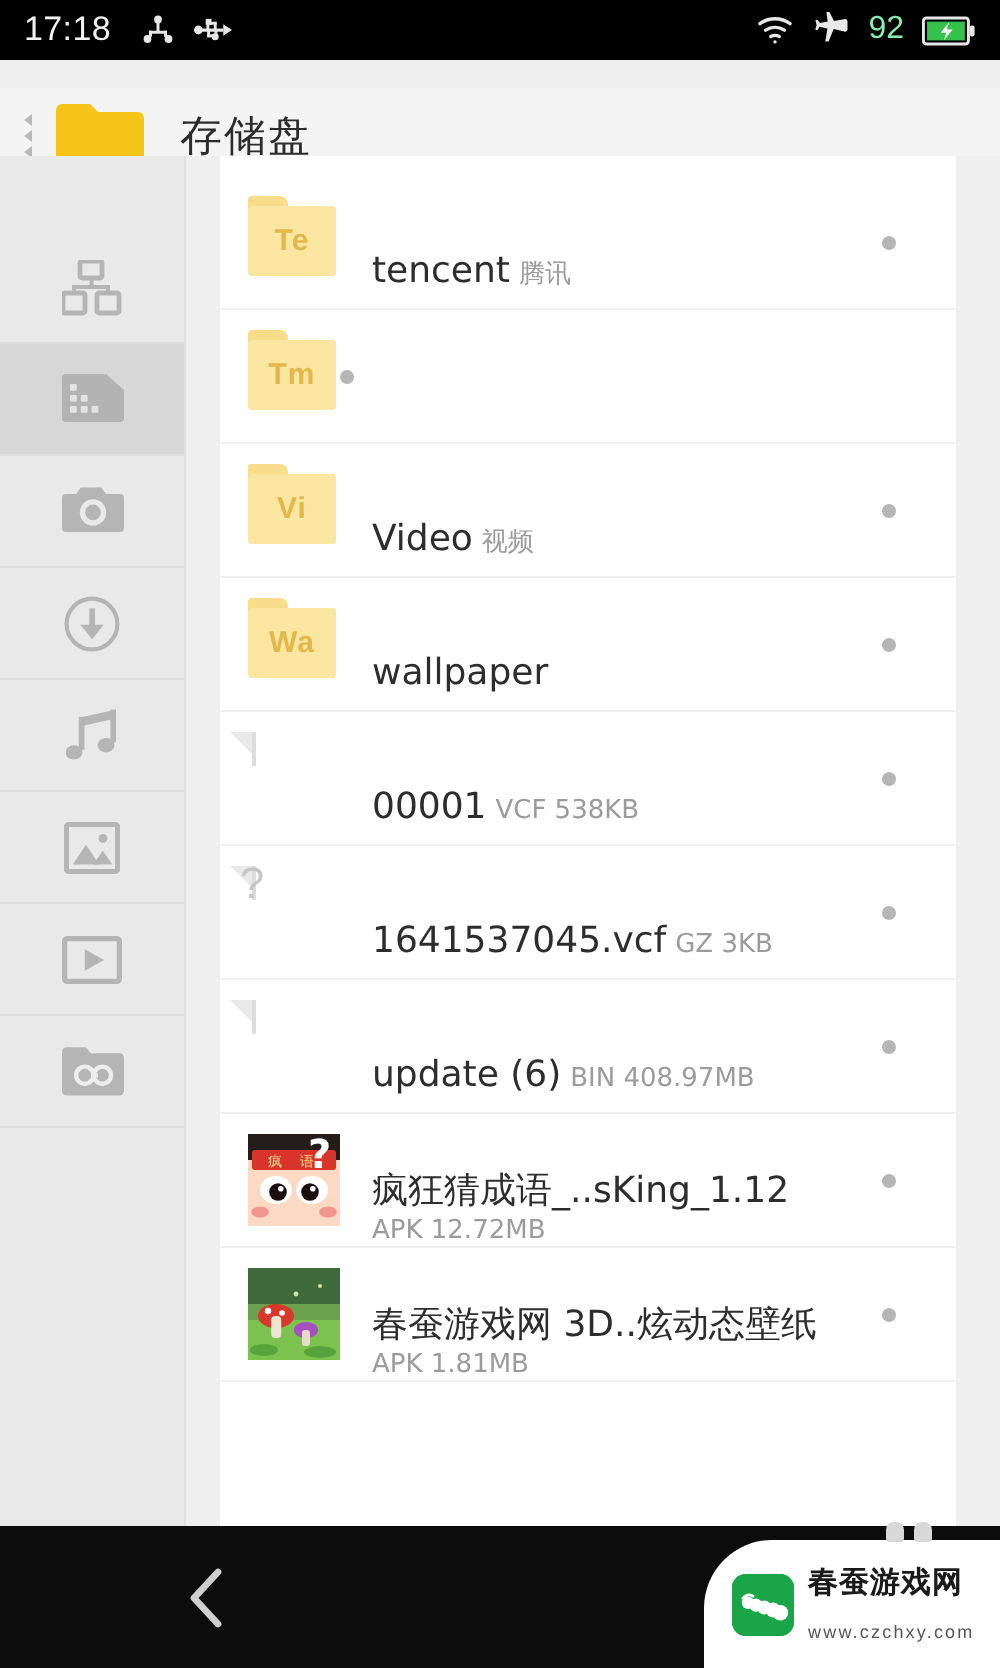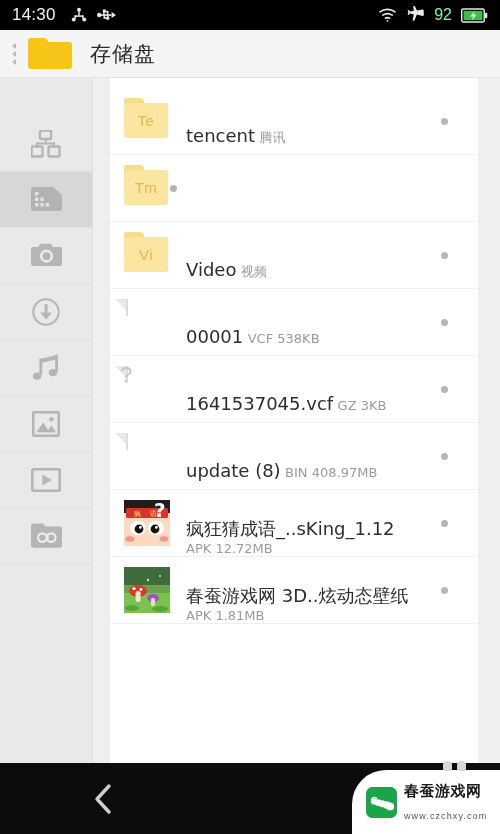--- a/index.html
+++ b/index.html
@@ -19,21 +19,21 @@
   }
   .sb-time{ font-size:17px; letter-spacing:.2px; color:#f2f2f2; }
   .sb-left-icons{ display:flex; align-items:center; gap:9px; margin-left:14px; }
   .sb-spacer{ flex:1; }
   .sb-right{ display:flex; align-items:center; gap:9px; }
   .sb-batt-num{ font-size:16px; color:#86efac; }
   .icon-svg{ display:block; }
 
   
   .titlebar{
-    position:absolute; top:30px; left:0; width:500px; height:48px;
+    position:absolute; top:44px; left:0; width:500px; height:48px;
     background:#f4f4f4; display:flex; align-items:center;
     border-bottom:1px solid #e2e2e2;
   }
   .tb-arrows{ width:20px; display:flex; flex-direction:column; align-items:center;
               justify-content:center; gap:2px; margin-left:4px; }
   .tb-arrows i{ display:block; width:0;height:0;
                 border-top:3px solid transparent;border-bottom:3px solid transparent;
                 border-right:4px solid #b8b8b8; }
   .tb-folder{ margin-left:2px; }
   .tb-title{
@@ -89,21 +89,21 @@
   .folder-ico .tab{
     position:absolute; top:0; left:0; width:20px; height:7px;
     background:#f7dd8a; border-radius:2px 4px 0 0;
   }
   .folder-ico .body{
     position:absolute; top:5px; left:0; width:44px; height:35px;
     background:#fae6a0; border-radius:2px;
     display:flex; align-items:center; justify-content:center;
   }
   .folder-ico .ini{
-    font-size:15px; color:#e3b84a; font-weight:normal; letter-spacing:.5px;
+    font-size:15px; color:#e3b84a; font-weight:bold; letter-spacing:.5px;
     font-family:"Liberation Sans",sans-serif;
   }
 
   
   .doc-ico{ width:40px; height:46px; position:relative; margin-left:2px; }
   .doc-ico .sheet{
     position:absolute; inset:0; background:#fff; border:1px solid #dcdcdc;
   }
   .doc-ico .fold{
     position:absolute; top:0; right:0; width:0;height:0;
@@ -142,21 +142,21 @@
   .wm-url{ font-size:9px; color:#555; letter-spacing:1.1px; line-height:12px; margin-top:11px; }
   .wm-dots{ position:absolute; top:-9px; right:34px; display:flex; gap:5px; }
   .wm-dots i{ width:9px;height:10px;border-radius:4px 4px 2px 2px; background:#d8d8d8; display:block; }
 </style>
 </head>
 <body>
 
 <div class="screen">
 
   <div class="statusbar">
-    <span class="sb-time">14:30</span>
+    <span class="sb-time">17:18</span>
     <span class="sb-left-icons">
       <span>
         <svg class="icon-svg" width="18" height="18" viewBox="0 0 24 24" fill="#e8e8e8">
           <circle cx="12" cy="5" r="2.6"></circle>
             <circle cx="5" cy="18" r="2.6"></circle>
             <circle cx="19" cy="18" r="2.6"></circle>
           <rect x="11" y="6" width="2" height="7"></rect>
           <rect x="6" y="12.5" width="12" height="2"></rect>
           <rect x="6" y="12.5" width="2" height="4"></rect>
           <rect x="16" y="12.5" width="2" height="4"></rect>
@@ -360,20 +360,34 @@
               </span>
           </span>
         </span>
         <span class="row-text">
           <span class="row-title">Video</span>
           <span class="row-sub">视频</span>
         </span>
         <span class="row-dot"></span>
       </div>
 
+      <div class="row">
+        <span class="row-ico">
+          <span class="folder-ico">
+            <span class="tab"></span>
+            <span class="body">
+                <span class="ini">Wa</span>
+              </span>
+          </span>
+        </span>
+        <span class="row-text">
+          <span class="row-title">wallpaper</span>
+        </span>
+        <span class="row-dot"></span>
+      </div>
 
       <div class="row">
         <span class="row-ico">
           <span class="doc-ico">
             <span class="sheet"></span>
             <span class="fold"></span>
             <span class="glyph">
               <svg width="20" height="20" viewBox="0 0 20 20" fill="#c2c2c2">
                 <circle cx="10" cy="7" r="3.6"></circle>
                 <path d="M2.6 18.5 a7.4 7.4 0 0 1 14.8 0 z"></path>
@@ -410,21 +424,21 @@
             <span class="fold"></span>
             <span class="glyph">
               <svg width="24" height="26" viewBox="0 0 24 26">
                 <path d="M12 0 a10 10 0 0 1 10 10 c0 6.4 -10 16 -10 16 s-10 -9.6 -10 -16 a10 10 0 0 1 10 -10 z" fill="#3d9ee0"></path>
                 <path d="M8 13.2 a2.6 2.6 0 0 1 0.3 -5.1 a3.6 3.6 0 0 1 6.8 0.6 a2.3 2.3 0 0 1 -0.4 4.5 z" fill="#ffffff"></path>
               </svg>
             </span>
           </span>
         </span>
         <span class="row-text">
-          <span class="row-title">update (8)</span>
+          <span class="row-title">update (6)</span>
           <span class="row-sub">BIN 408.97MB</span>
         </span>
         <span class="row-dot"></span>
       </div>
 
       <div class="row">
         <span class="row-ico">
           <span class="app-ico">
             <svg width="46" height="46" viewBox="0 0 46 46">
               <rect width="46" height="46" fill="#fbd9c2"></rect>

